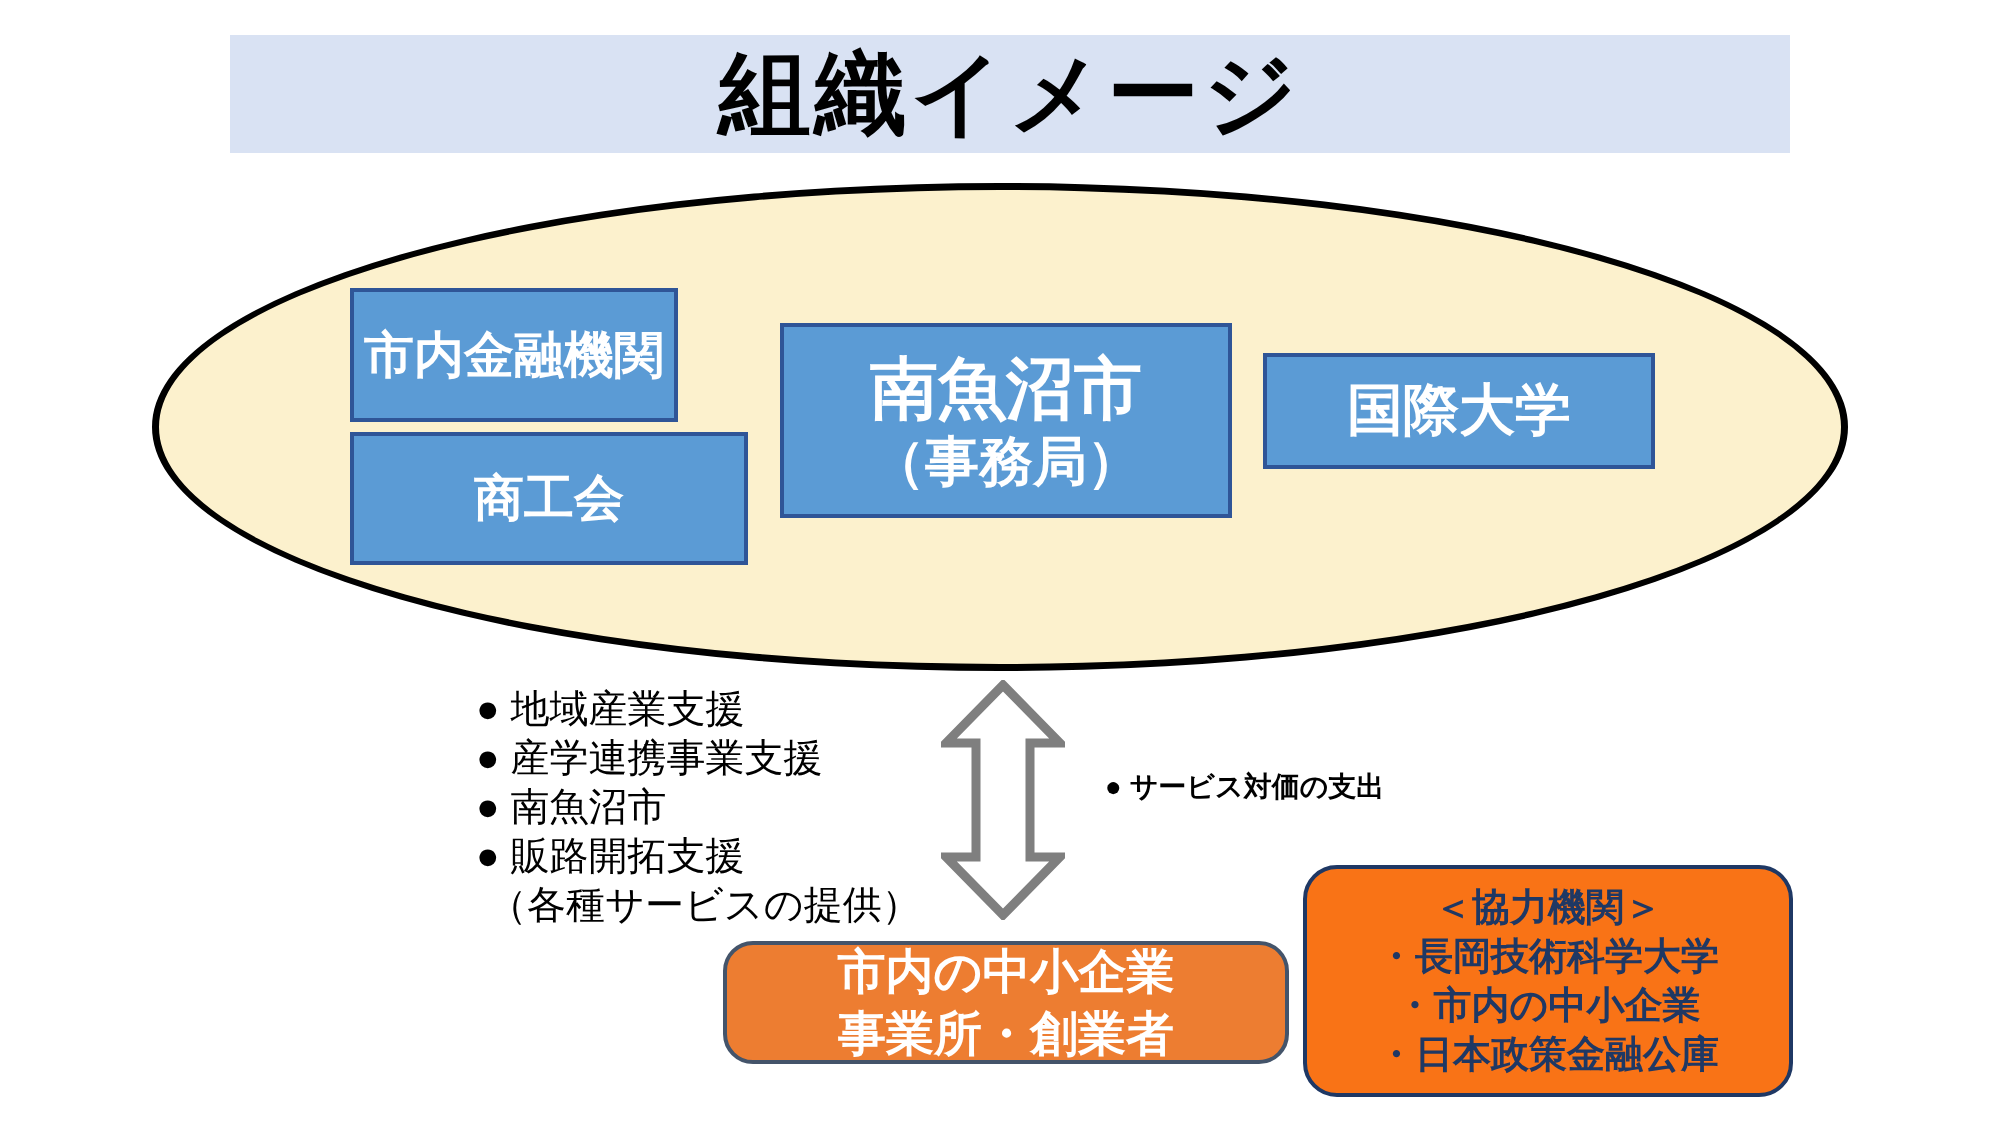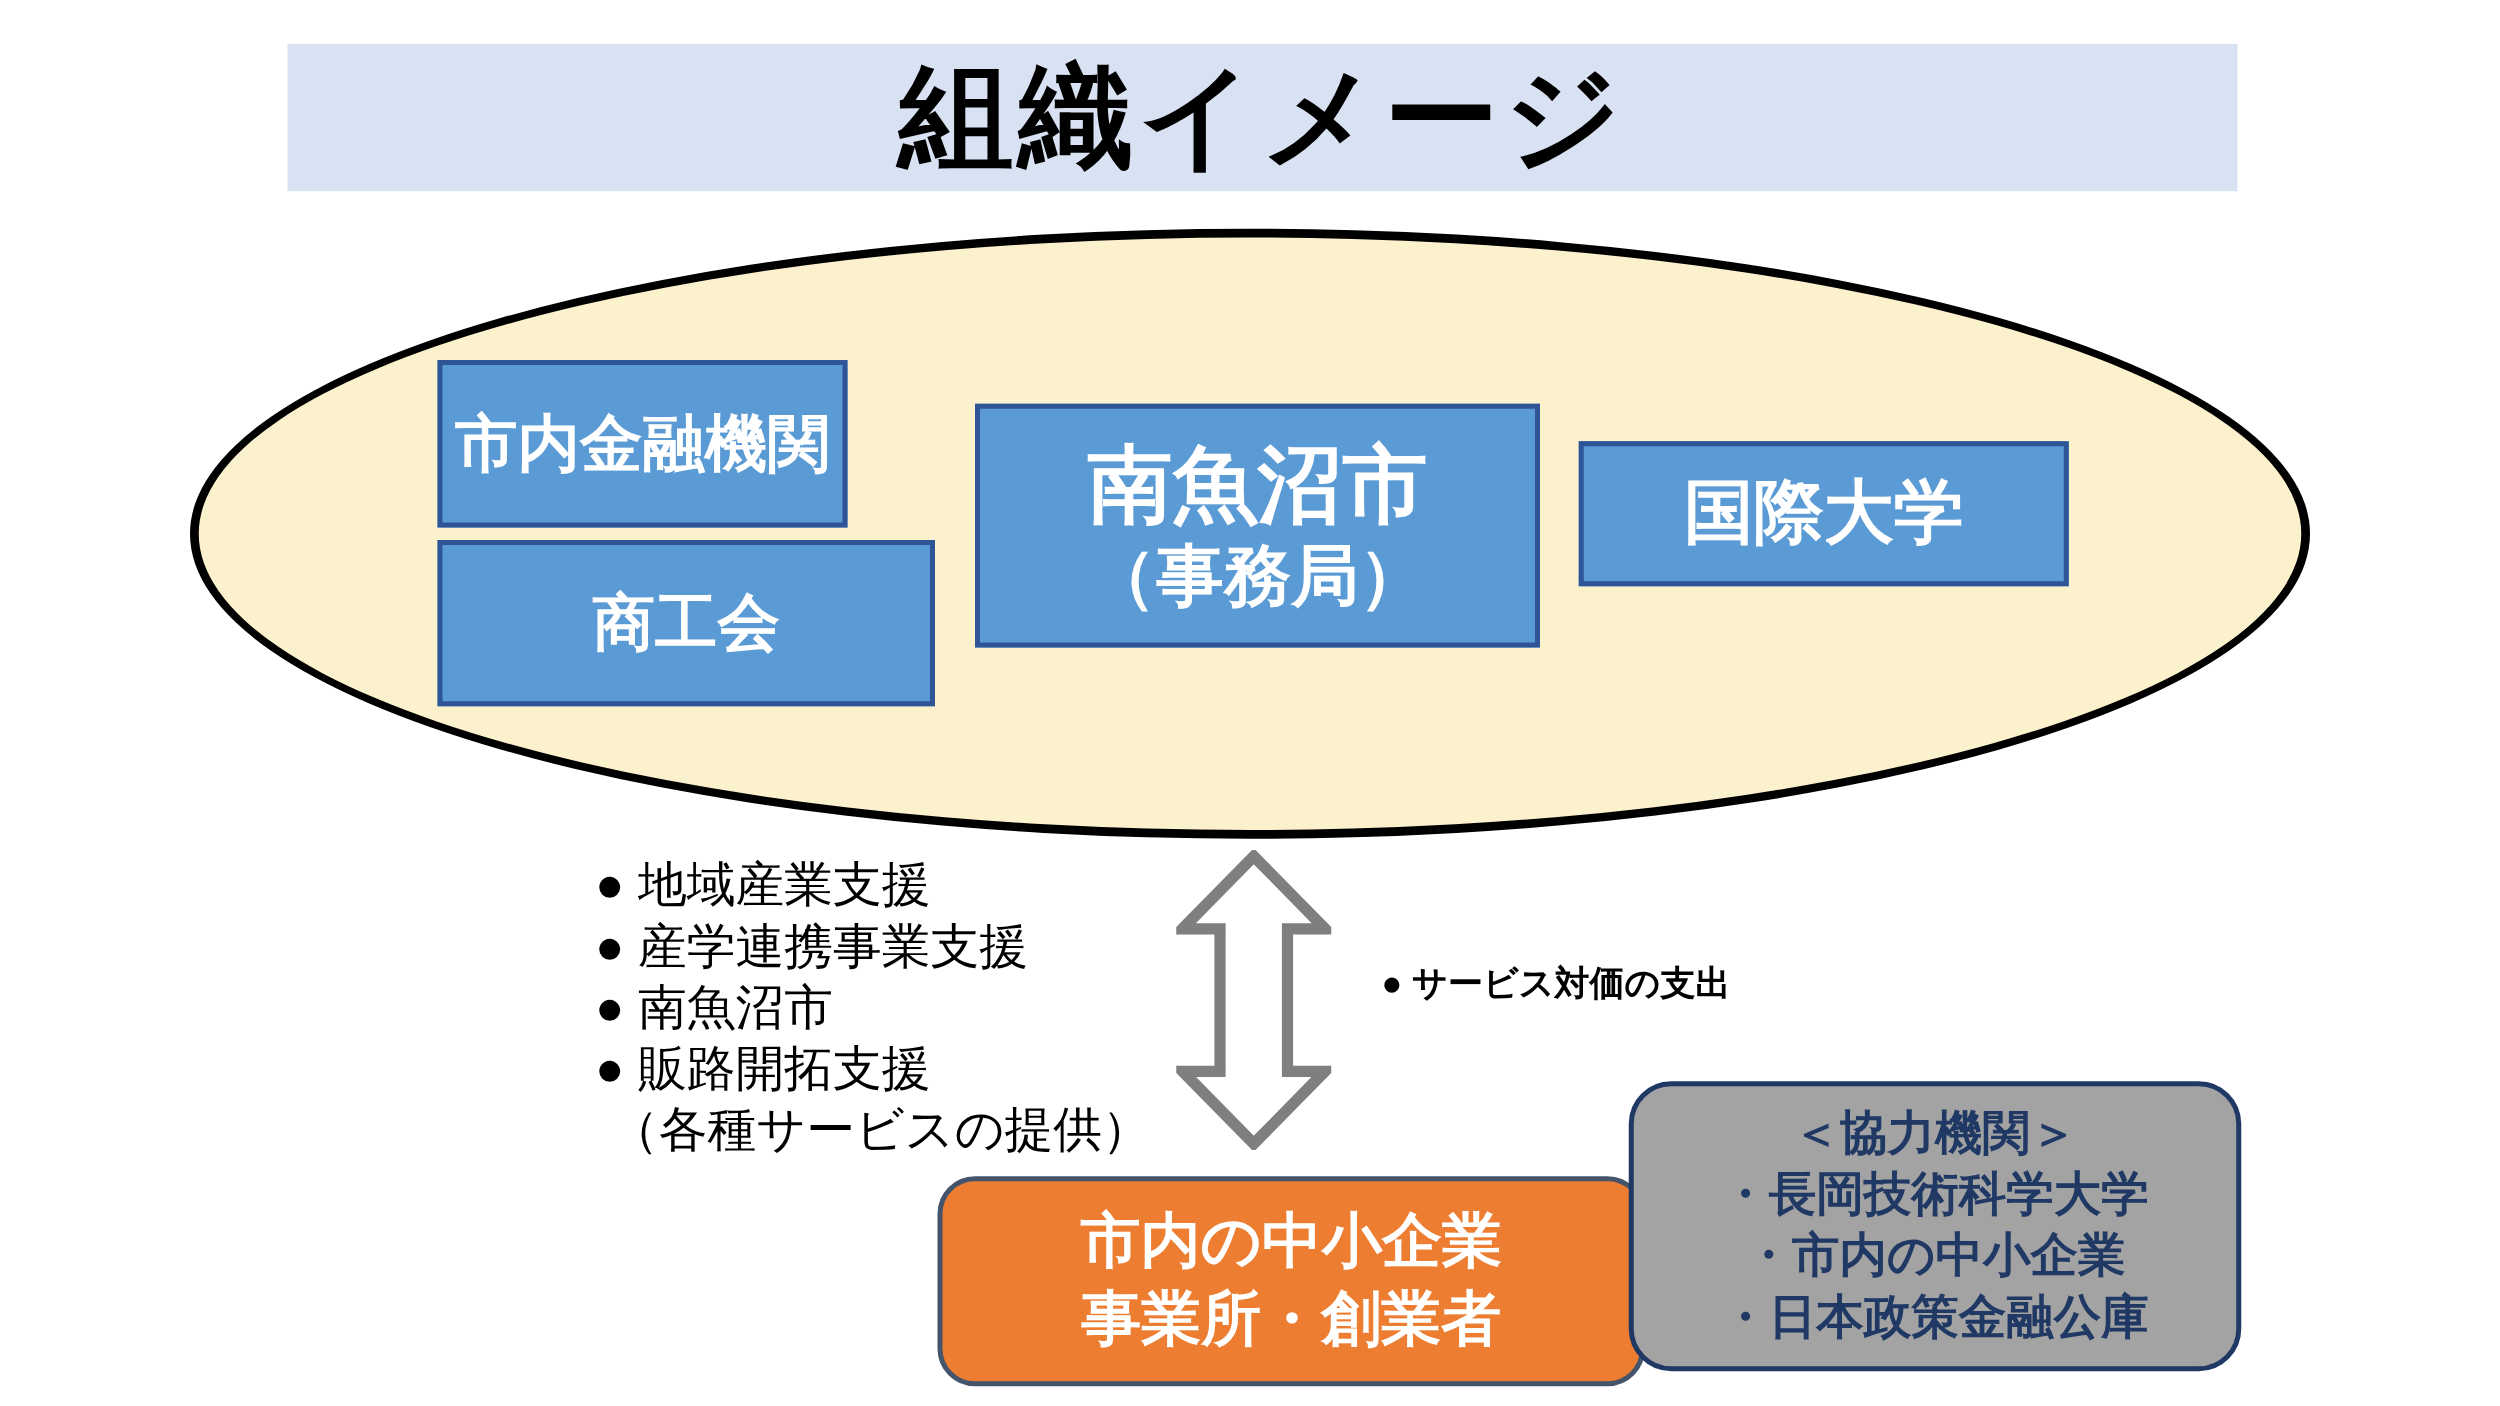--- a/index.html
+++ b/index.html
@@ -83,41 +83,40 @@
     font-size: 28px;
     font-weight: bold;
     color: #000000;
     white-space: nowrap;
   }
 
   
   .sme-box {
     position: absolute;
     left: 723px; top: 941px;
-    width: 566px; height: 168px;
+    width: 566px; height: 123px;
     background: #ED7D31;
     border: 4px solid #44546A;
     border-radius: 30px;
     color: #ffffff;
     font-weight: bold;
     font-size: 48px;
     line-height: 62px;
     display: flex; flex-direction: column;
     align-items: center; justify-content: center;
     text-align: center;
     white-space: nowrap;
-    margin-left: 27px;
   }
 
   
   .partners-box {
     position: absolute;
     left: 1303px; top: 865px;
     width: 490px; height: 232px;
-    background: #a3a3a3;
+    background: #f97316;
     border: 4px solid #1F3864;
     border-radius: 34px;
     color: #1F3864;
     font-weight: bold;
     font-size: 38px;
     line-height: 49px;
     display: flex; flex-direction: column;
     align-items: center; justify-content: center;
     text-align: center;
     white-space: nowrap;

